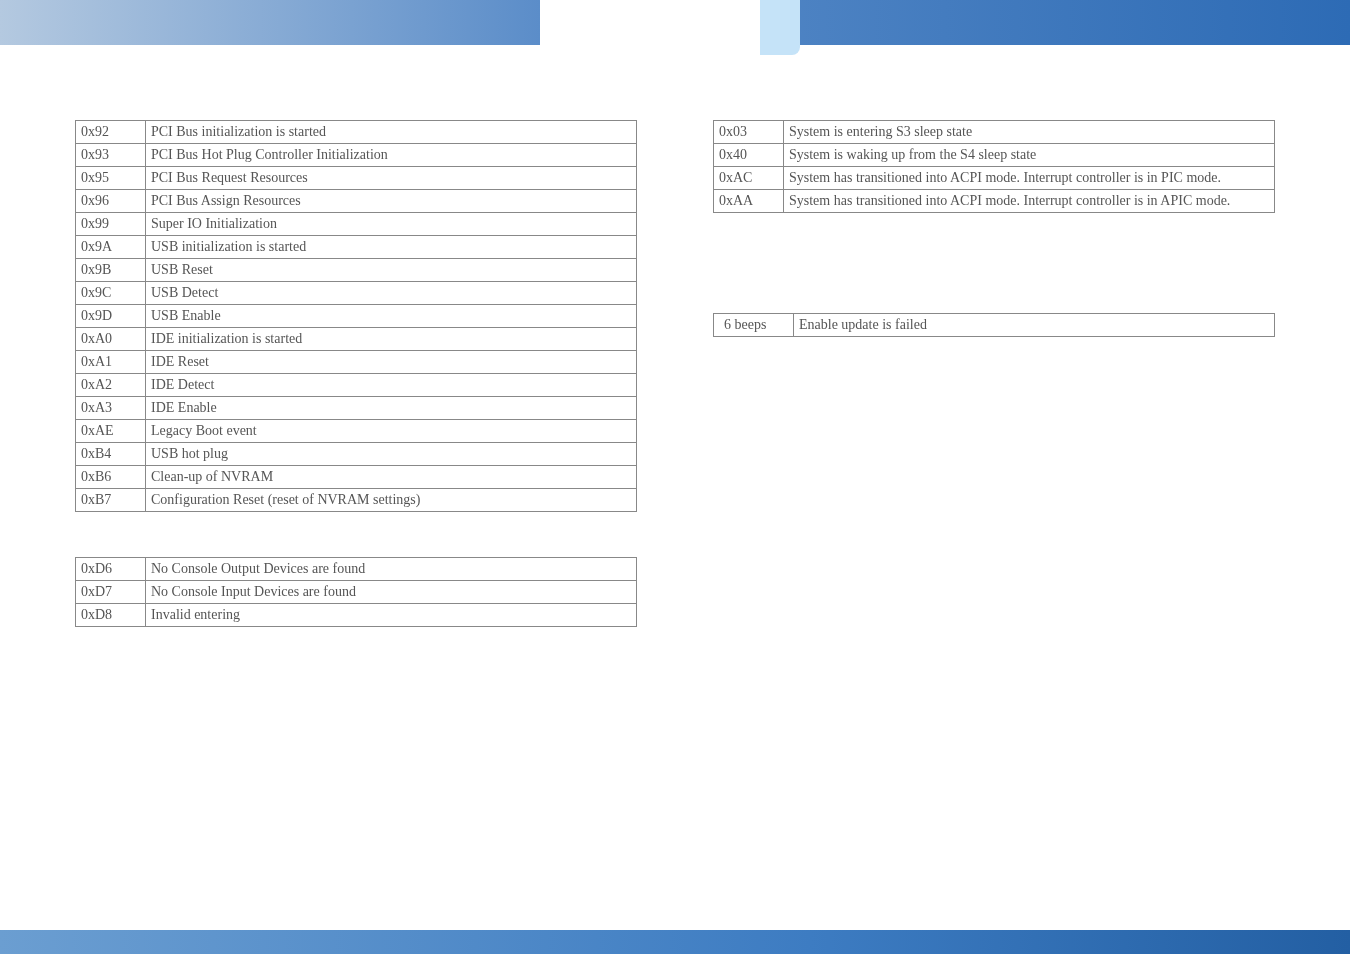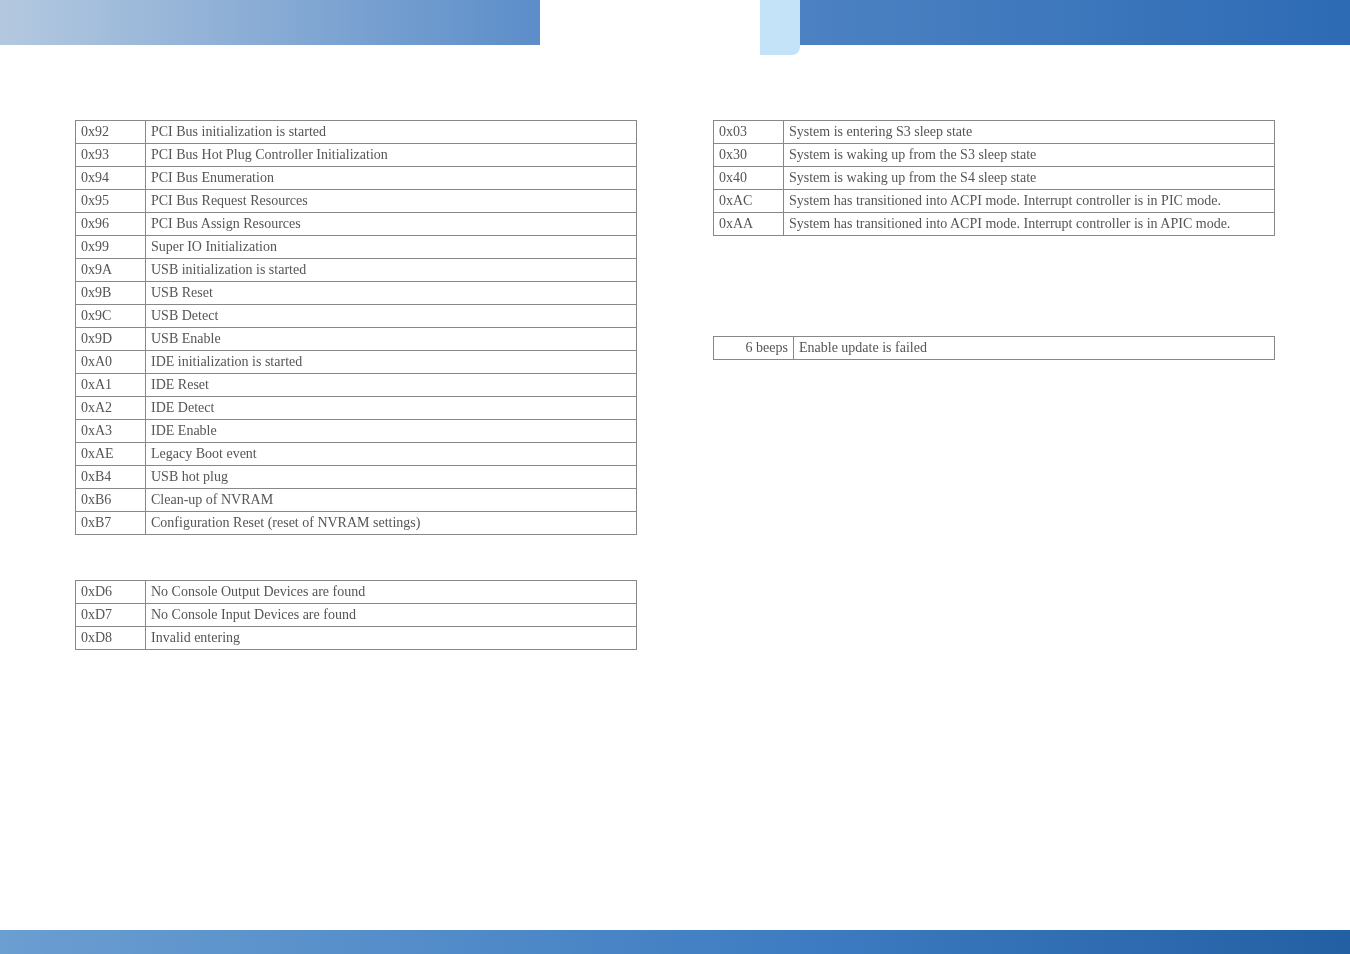--- a/index.html
+++ b/index.html
@@ -92,21 +92,20 @@
     }
     
     .data-table td:first-child {
       width: 70px;
       white-space: nowrap;
     }
     
     .beeps-table td:first-child {
       width: 80px;
       padding-left: 10px;
-      text-align: right;
     }
   </style>
 </head>
 <body>
 
 <div class="header-banner">
   <div class="banner-main"></div>
   <div class="banner-tab"></div>
   <div class="banner-tab-right"></div>
 </div>
@@ -117,24 +116,20 @@
       <tbody id="table1-body">
           <tr>
             <td>0x92</td>
             <td>PCI Bus initialization is started</td>
           </tr>
           <tr>
             <td>0x93</td>
             <td>PCI Bus Hot Plug Controller Initialization</td>
           </tr>
           <tr>
-            <td>0x94</td>
-            <td>PCI Bus Enumeration</td>
-          </tr>
-          <tr>
             <td>0x95</td>
             <td>PCI Bus Request Resources</td>
           </tr>
           <tr>
             <td>0x96</td>
             <td>PCI Bus Assign Resources</td>
           </tr>
           <tr>
             <td>0x99</td>
             <td>Super IO Initialization</td>
@@ -208,24 +203,20 @@
   </div>
 
   <div class="column">
     <table class="data-table">
       <tbody id="table3-body">
           <tr>
             <td>0x03</td>
             <td>System is entering S3 sleep state</td>
           </tr>
           <tr>
-            <td>0x30</td>
-            <td>System is waking up from the S3 sleep state</td>
-          </tr>
-          <tr>
             <td>0x40</td>
             <td>System is waking up from the S4 sleep state</td>
           </tr>
           <tr>
             <td>0xAC</td>
             <td>System has transitioned into ACPI mode. Interrupt controller is in PIC mode.</td>
           </tr>
           <tr>
             <td>0xAA</td>
             <td>System has transitioned into ACPI mode. Interrupt controller is in APIC mode.</td>

